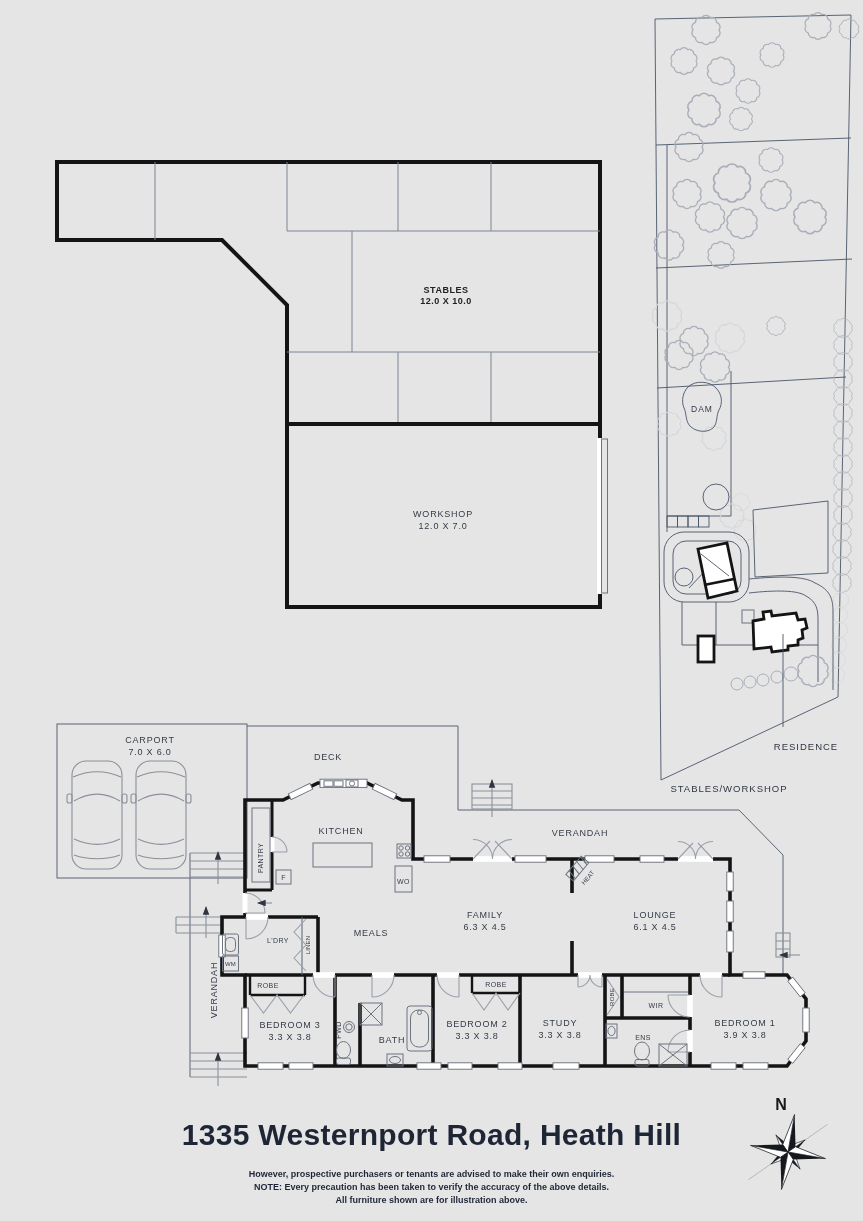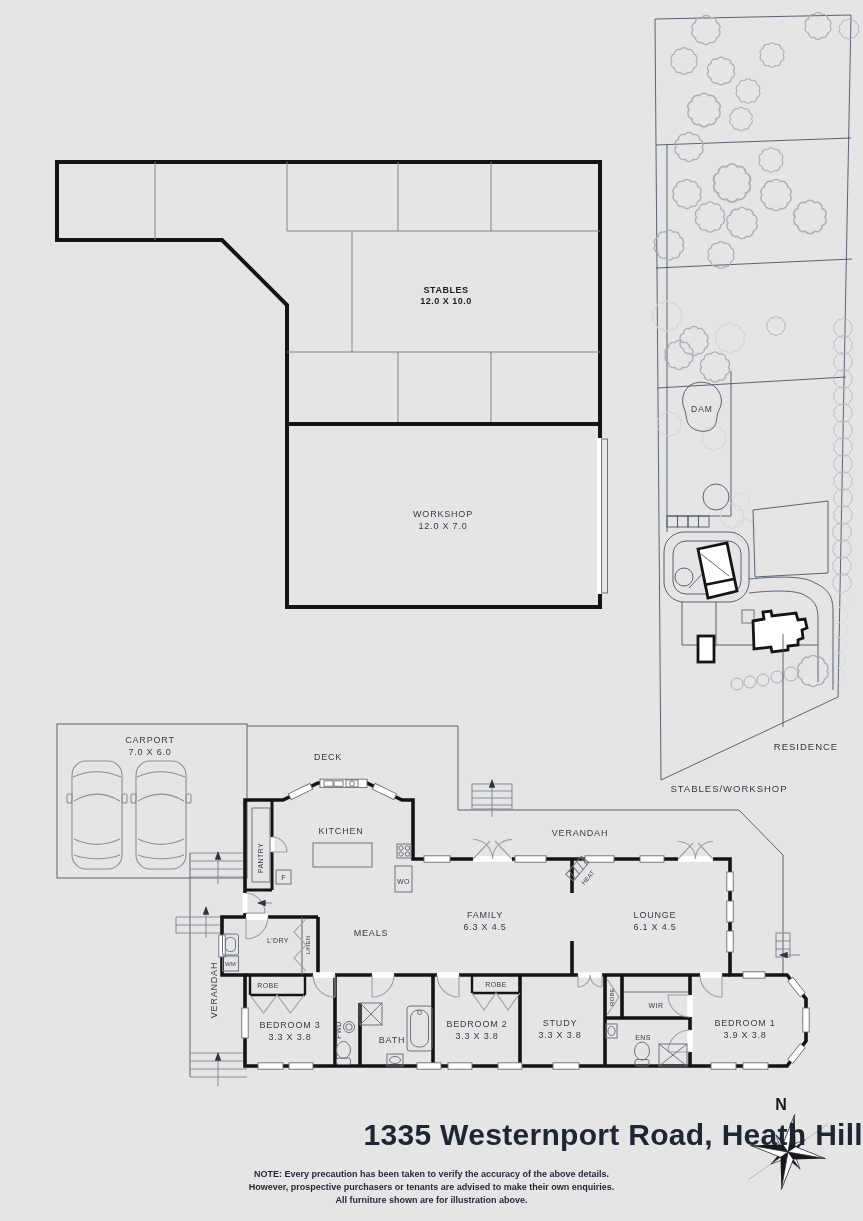--- a/index.html
+++ b/index.html
@@ -1,19 +1,19 @@
 <!DOCTYPE html>
 <html><head>
 <meta charset="utf-8">
 <style>
   html,body{margin:0;padding:0;background:#fff;}
   .page{position:relative;width:863px;height:1221px;background:#e5e5e5;overflow:hidden;
         font-family:"Liberation Sans", sans-serif;}
   svg{position:absolute;left:0;top:0;}
-  .title{position:absolute;left:0;top:1118px;width:863px;text-align:right;
+  .title{position:absolute;left:0;top:1118px;width:863px;text-align:center;
          font-size:30px;font-weight:700;color:#1e2636;letter-spacing:.3px;}
   .note{position:absolute;left:0;top:1168px;width:863px;text-align:center;
         font-size:9px;font-weight:700;color:#1e2636;line-height:13px;}
   
   text{font-family:"Liberation Sans", sans-serif;fill:#343b47;}
   .rm{font-size:9px;letter-spacing:.8px;}
   .rmb{font-size:9px;font-weight:700;letter-spacing:.5px;fill:#222;}
   .sm{font-size:7px;letter-spacing:.4px;}
   .xs{font-size:6px;letter-spacing:.2px;}
   .site{font-size:9.5px;letter-spacing:1px;fill:#2e3542;}
@@ -417,17 +417,17 @@
       <g transform="rotate(270)">
         <path d="M0,-38 L6.5,-6.5 L0,0 Z" fill="#15181d"></path>
             <path d="M0,-38 L-6.5,-6.5 L0,0 Z" fill="#fff" stroke="#15181d" stroke-width=".7"></path>
       </g>
     </g>
   </g>
 </svg>
 
 <div class="title">1335 Westernport Road, Heath Hill</div>
 <div class="note">
+  <div>However, prospective purchasers or tenants are advised to make their own enquiries.</div>
   <div>NOTE: Every precaution has been taken to verify the accuracy of the above details.</div>
-  <div>However, prospective purchasers or tenants are advised to make their own enquiries.</div>
   <div>All furniture shown are for illustration above.</div>
 </div>
 </div>
 
 </body></html>

